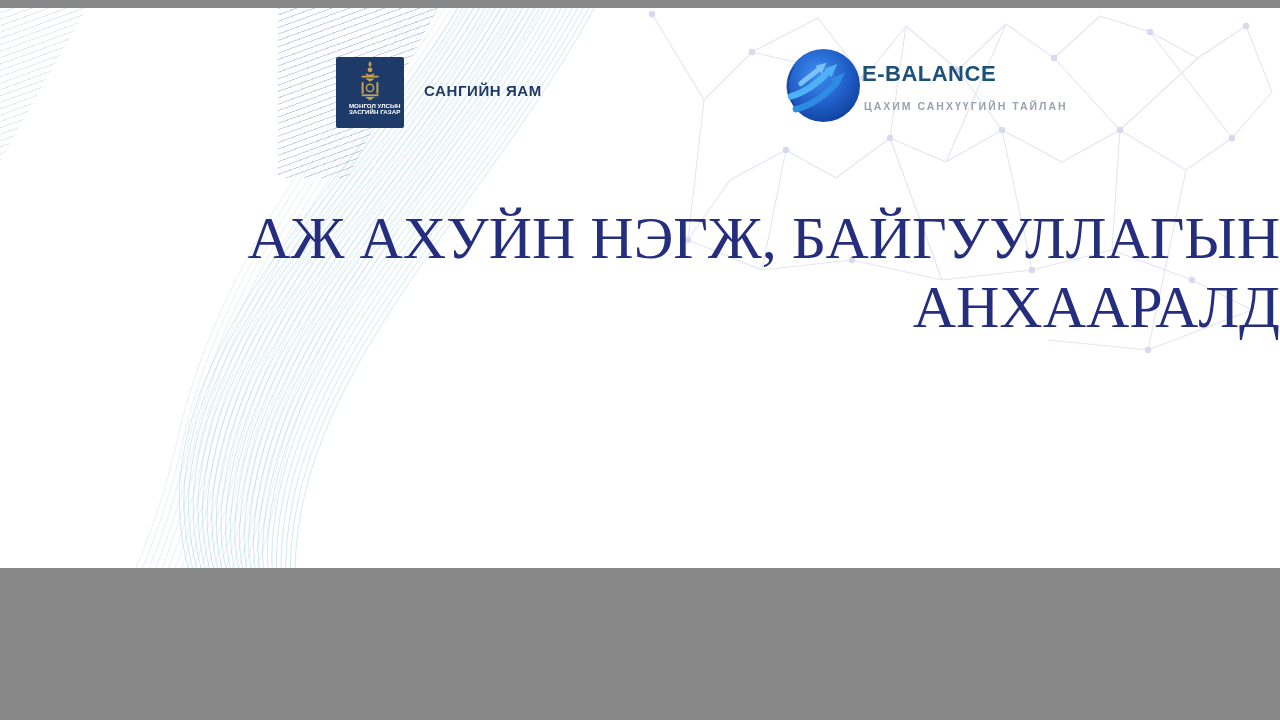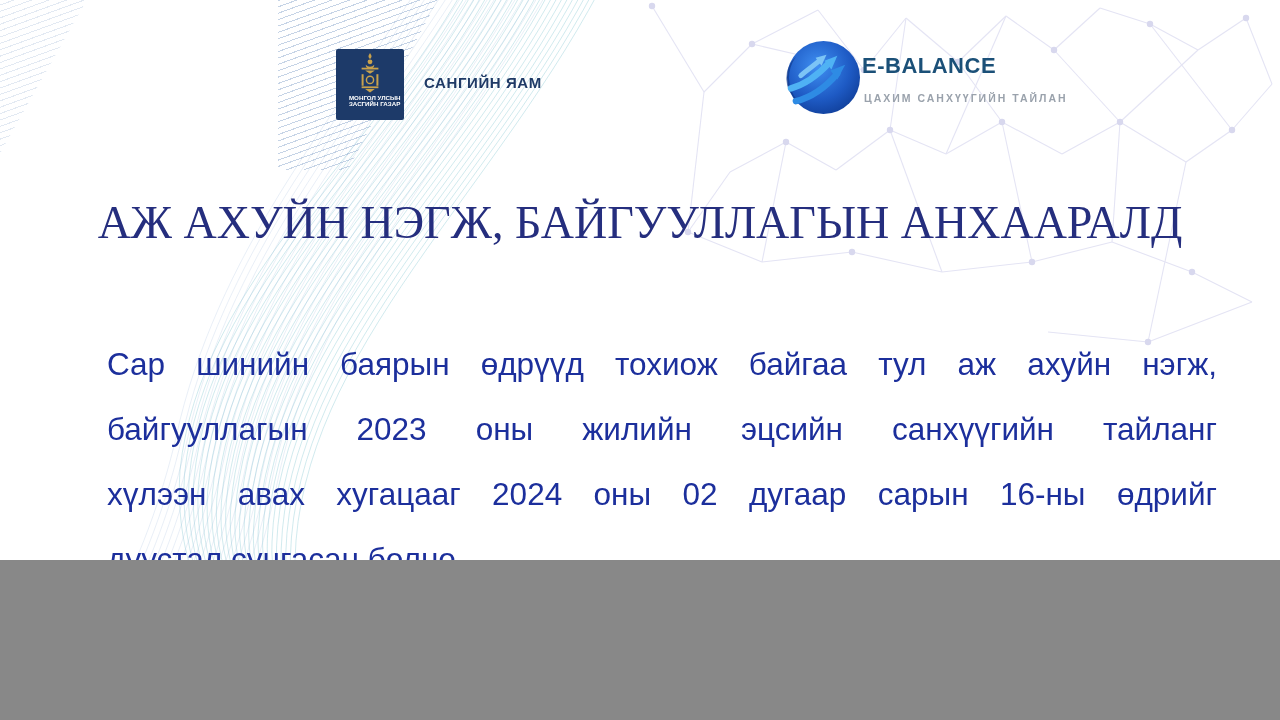--- a/index.html
+++ b/index.html
@@ -1,17 +1,17 @@
 <!DOCTYPE html>
 <html><head>
 <meta charset="utf-8">
 <style>
   html,body{margin:0;padding:0;background:#888;}
   .page{
-    position:relative;width:1280px;height:560px;margin:0 auto;
+    position:relative;width:1280px;height:560px;margin:8px auto;
     background:#ffffff;overflow:hidden;
     font-family:"Liberation Sans","DejaVu Sans",sans-serif;
   }
   
   #deco{position:absolute;left:0;top:0;width:1280px;height:720px;z-index:0;}
   .hatch-main{
     position:absolute;left:278px;top:0;width:205px;height:170px;z-index:0;
     background:repeating-linear-gradient(160deg,rgba(140,168,205,.50) 0 1px,transparent 1px 6px);
     clip-path:polygon(0 0,78% 0,34% 100%,0 100%);
   }
@@ -38,23 +38,23 @@
     position:absolute;left:862px;top:53px;z-index:2;
     color:#1b5078;font-weight:bold;font-size:22px;letter-spacing:.5px;
   }
   .eb-tag{
     position:absolute;left:864px;top:92px;z-index:2;
     color:#9aa2ac;font-weight:bold;font-size:10.5px;letter-spacing:2px;white-space:nowrap;
   }
   
   .title{
     position:absolute;left:0;top:196px;width:1280px;z-index:2;
-    text-align:center;margin:0;
+    text-align:right;margin:0;
     font-family:"Liberation Serif","DejaVu Serif",serif;
-    font-weight:400;font-size:46px;letter-spacing:0;
+    font-weight:400;font-size:60px;letter-spacing:0;
     color:#252e7e;
   }
   
   .body-text{
     position:absolute;left:107px;top:332px;width:1110px;z-index:2;
     color:#1c2f9c;font-size:31.5px;line-height:65px;
   }
   .body-line{text-align:justify;text-align-last:justify;}
   .body-line.last{text-align-last:left;}
 </style>
@@ -286,20 +286,14 @@
       <polygon points="60,25 45,31 52,40" fill="#2e8be4"></polygon>
       <path d="M15 36 C22 30 28 26 34 21" fill="none" stroke="#7cc4f6" stroke-width="5" stroke-linecap="round"></path>
       <polygon points="41,15 30,18 36,26" fill="#7cc4f6"></polygon>
     </svg>
   </div>
   <div class="eb-name">E-BALANCE</div>
   <div class="eb-tag">ЦАХИМ САНХҮҮГИЙН ТАЙЛАН</div>
 
   <h1 class="title">АЖ АХУЙН НЭГЖ, БАЙГУУЛЛАГЫН АНХААРАЛД</h1>
 
-  <div class="body-text">
-    <div class="body-line">Сар шинийн баярын өдрүүд тохиож байгаа тул аж ахуйн нэгж,</div>
-    <div class="body-line">байгууллагын 2023 оны жилийн эцсийн санхүүгийн тайланг</div>
-    <div class="body-line">хүлээн авах хугацааг 2024 оны 02 дугаар сарын 16-ны өдрийг</div>
-    <div class="body-line last">дуустал сунгасан болно.</div>
-  </div>
 
 </div>
 
 </body></html>

